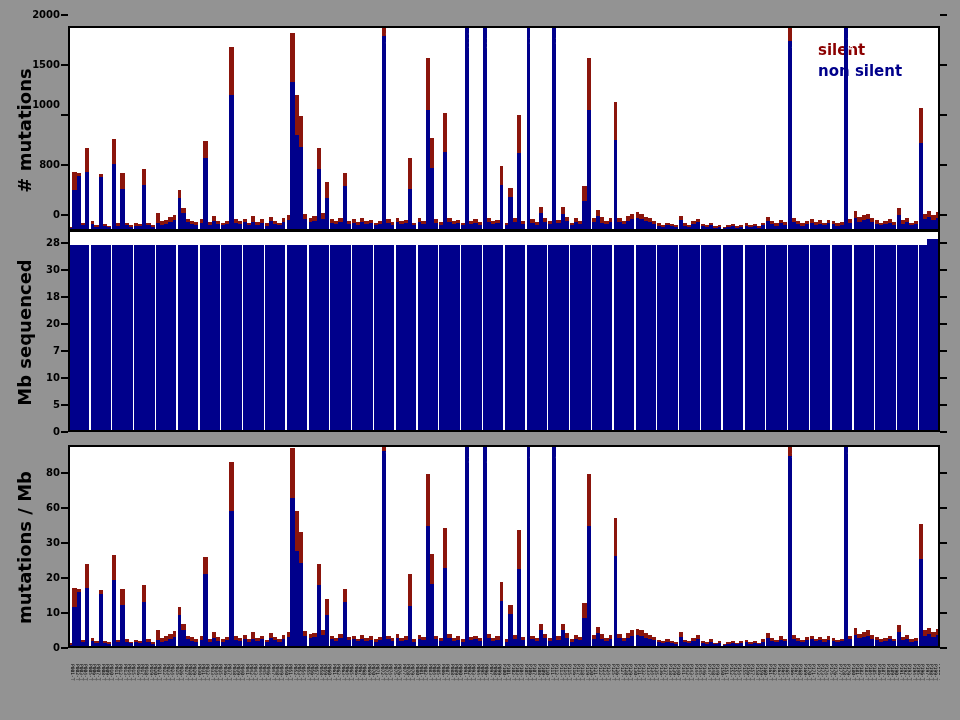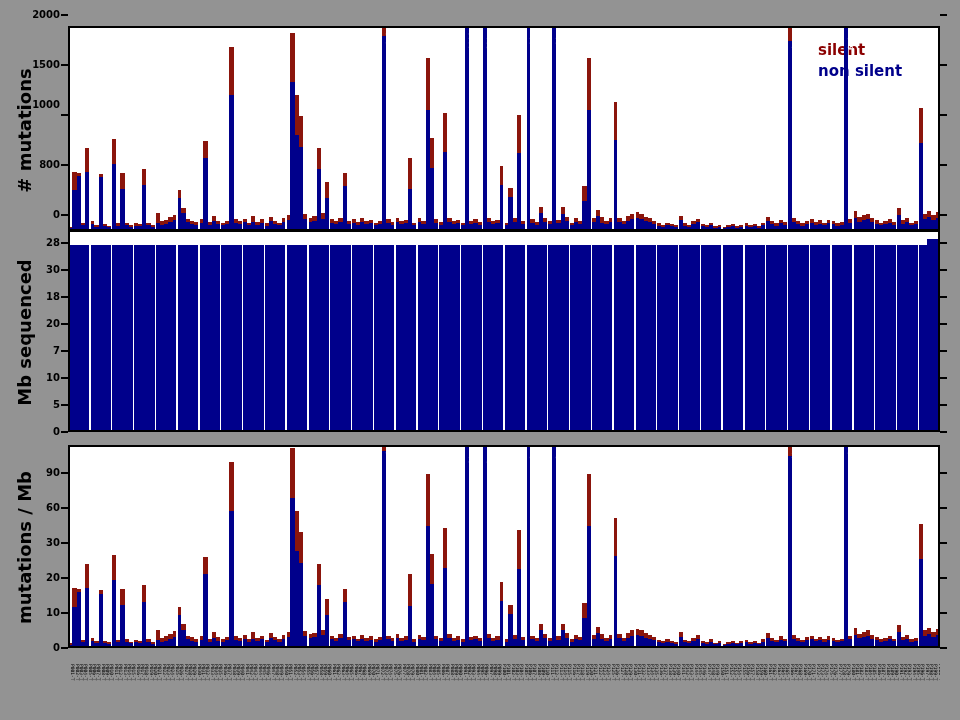--- a/index.html
+++ b/index.html
@@ -1434,16 +1434,16 @@
     <div class="tick-mark" style="left: 940px; top: 612px;"></div>
     <span class="tick-label" style="left: 16px; top: 571px;">20</span>
     <div class="tick-mark" style="left: 61px; top: 577px;"></div>
     <div class="tick-mark" style="left: 940px; top: 577px;"></div>
     <span class="tick-label" style="left: 16px; top: 536px;">30</span>
     <div class="tick-mark" style="left: 61px; top: 542px;"></div>
     <div class="tick-mark" style="left: 940px; top: 542px;"></div>
     <span class="tick-label" style="left: 16px; top: 501px;">60</span>
     <div class="tick-mark" style="left: 61px; top: 507px;"></div>
     <div class="tick-mark" style="left: 940px; top: 507px;"></div>
-    <span class="tick-label" style="left: 16px; top: 466px;">90</span>
+    <span class="tick-label" style="left: 16px; top: 466px;">80</span>
     <div class="tick-mark" style="left: 61px; top: 472px;"></div>
     <div class="tick-mark" style="left: 940px; top: 472px;"></div>
   </div>
 
 </body></html>

